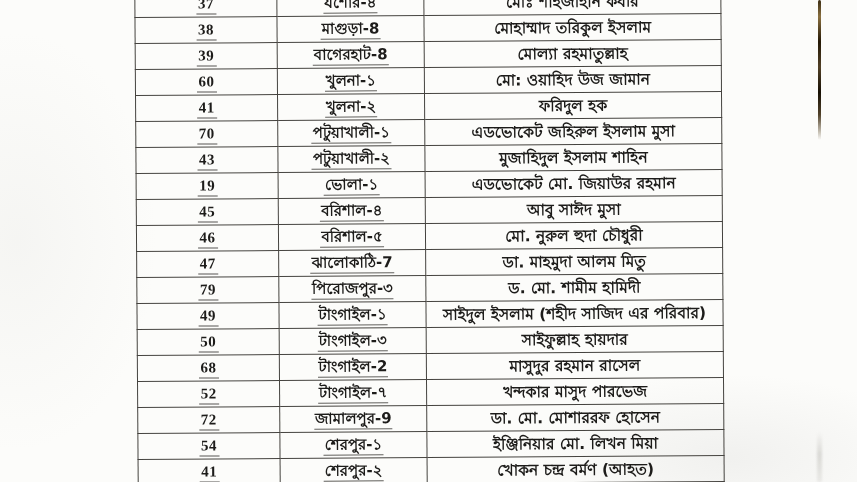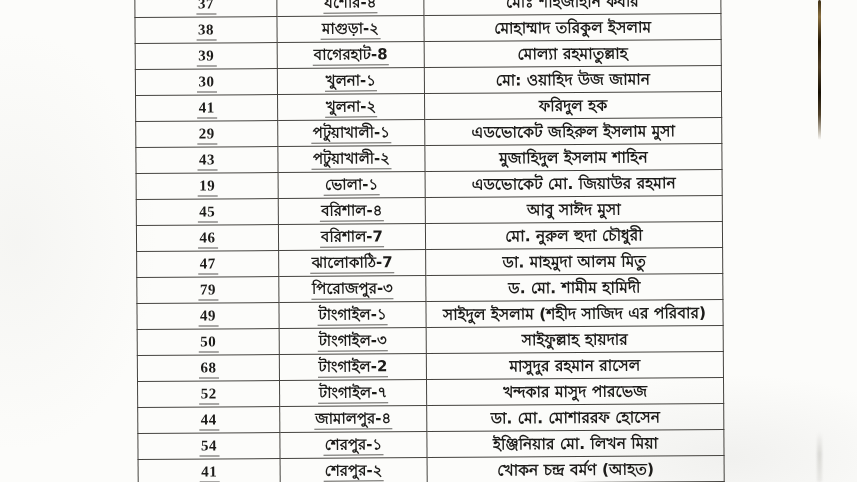--- a/index.html
+++ b/index.html
@@ -116,42 +116,42 @@
     <td>
       <span class="name-text">মোঃ শাহজাহান কবীর</span>
     </td>
   </tr>
 
   <tr>
     <td>
       <span class="serial-text">38</span>
     </td>
     <td>
-      <span class="const-text">মাগুড়া-২</span>
+      <span class="const-text">মাগুড়া-8</span>
     </td>
     <td>
       <span class="name-text">মোহাম্মাদ তরিকুল ইসলাম</span>
     </td>
   </tr>
 
   <tr>
     <td>
       <span class="serial-text">39</span>
     </td>
     <td>
       <span class="const-text">বাগেরহাট-8</span>
     </td>
     <td>
       <span class="name-text">মোল্যা রহমাতুল্লাহ</span>
     </td>
   </tr>
 
   <tr>
     <td>
-      <span class="serial-text">30</span>
+      <span class="serial-text">60</span>
     </td>
     <td>
       <span class="const-text">খুলনা-১</span>
     </td>
     <td>
       <span class="name-text">মো: ওয়াহিদ উজ জামান</span>
     </td>
   </tr>
 
   <tr>
@@ -161,21 +161,21 @@
     <td>
       <span class="const-text">খুলনা-২</span>
     </td>
     <td>
       <span class="name-text">ফরিদুল হক</span>
     </td>
   </tr>
 
   <tr>
     <td>
-      <span class="serial-text">29</span>
+      <span class="serial-text">70</span>
     </td>
     <td>
       <span class="const-text">পটুয়াখালী-১</span>
     </td>
     <td>
       <span class="name-text">এডভোকেট জহিরুল ইসলাম মুসা</span>
     </td>
   </tr>
 
   <tr>
@@ -212,21 +212,21 @@
     <td>
       <span class="name-text">আবু সাঈদ মুসা</span>
     </td>
   </tr>
 
   <tr>
     <td>
       <span class="serial-text">46</span>
     </td>
     <td>
-      <span class="const-text">বরিশাল-7</span>
+      <span class="const-text">বরিশাল-৫</span>
     </td>
     <td>
       <span class="name-text">মো. নুরুল হুদা চৌধুরী</span>
     </td>
   </tr>
 
   <tr>
     <td>
       <span class="serial-text">47</span>
     </td>
@@ -293,24 +293,24 @@
     <td>
       <span class="const-text">টাংগাইল-৭</span>
     </td>
     <td>
       <span class="name-text">খন্দকার মাসুদ পারভেজ</span>
     </td>
   </tr>
 
   <tr>
     <td>
-      <span class="serial-text">44</span>
-    </td>
-    <td>
-      <span class="const-text">জামালপুর-৪</span>
+      <span class="serial-text">72</span>
+    </td>
+    <td>
+      <span class="const-text">জামালপুর-9</span>
     </td>
     <td>
       <span class="name-text">ডা. মো. মোশাররফ হোসেন</span>
     </td>
   </tr>
 
   <tr>
     <td>
       <span class="serial-text">54</span>
     </td>

